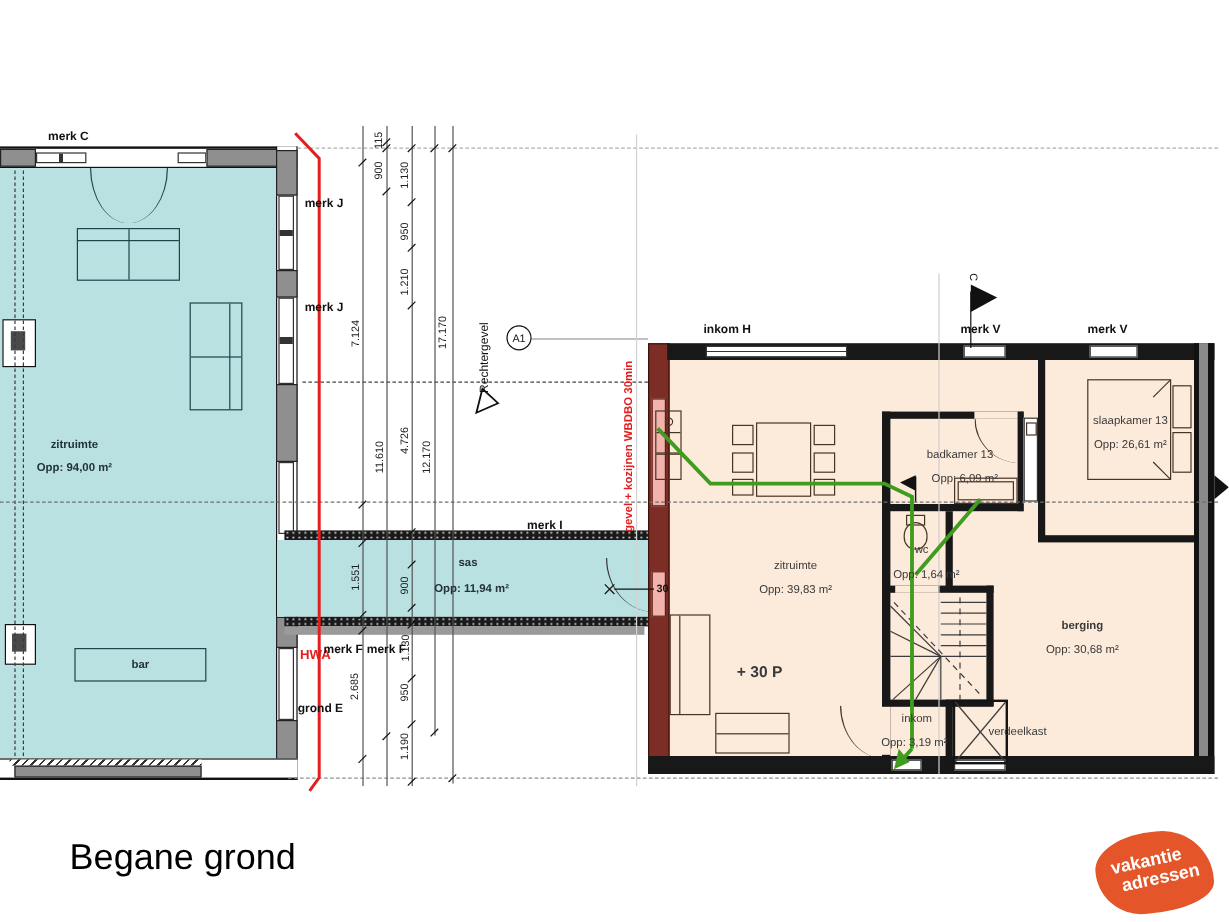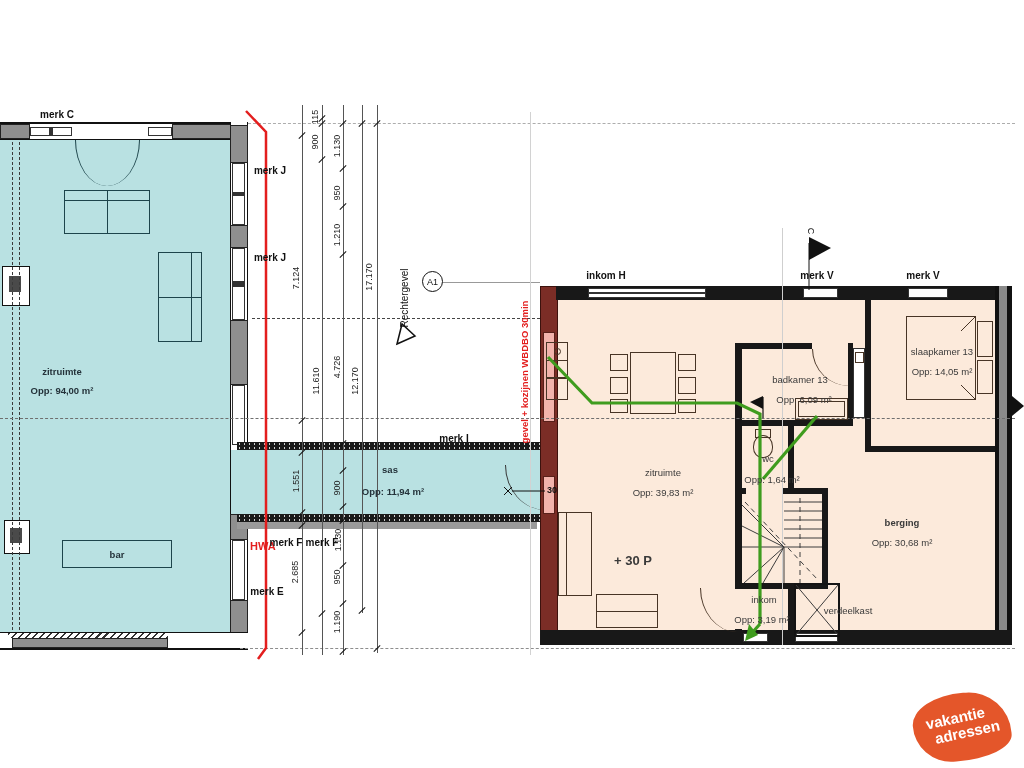--- a/index.html
+++ b/index.html
@@ -254,21 +254,21 @@
   <div class="lbl" style="left:390px;top:469px;">sas</div>
   <div class="lbl" style="left:393px;top:491px;">Opp: 11,94 m²</div>
   <div class="lblP" style="left:663px;top:472px;">zitruimte</div>
   <div class="lblP" style="left:663px;top:492px;">Opp: 39,83 m²</div>
   <div class="lblP" style="left:633px;top:560px;font-weight:bold;font-size:13px;">+ 30 P</div>
   <div class="lblP" style="left:800px;top:379px;">badkamer 13</div>
   <div class="lblP" style="left:804px;top:399px;">Opp: 6,09 m²</div>
   <div class="lblP" style="left:768px;top:458px;">wc</div>
   <div class="lblP" style="left:772px;top:479px;">Opp: 1,64 m²</div>
   <div class="lblP" style="left:942px;top:351px;">slaapkamer 13</div>
-  <div class="lblP" style="left:942px;top:371px;">Opp: 14,05 m²</div>
+  <div class="lblP" style="left:942px;top:371px;">Opp: 26,61 m²</div>
   <div class="lblP" style="left:902px;top:522px;font-weight:bold;">berging</div>
   <div class="lblP" style="left:902px;top:542px;">Opp: 30,68 m²</div>
   <div class="lblP" style="left:764px;top:599px;">inkom</div>
   <div class="lblP" style="left:762px;top:619px;">Opp: 3,19 m²</div>
   <div class="lblP" style="left:848px;top:610px;">verdeelkast</div>
 
   <div class="abs" style="left:404px;top:298px;transform:translate(-50%,-50%) rotate(-90deg);font-size:10px;color:#111;white-space:nowrap;">Rechtergevel</div>
   <div class="abs" style="left:422px;top:271px;width:21px;height:21px;border:1.5px solid #111;border-radius:50%;box-sizing:border-box;display:flex;align-items:center;justify-content:center;">
     <span style="font-size:9px;color:#111;">A1</span>
   </div>
@@ -277,21 +277,21 @@
   <div class="abs" style="left:547px;top:485px;font-size:9px;font-weight:bold;color:#111;white-space:nowrap;">30</div>
   <div class="abs" style="left:808px;top:226px;font-size:9px;color:#111;transform:rotate(90deg);">C</div>
 
   <div id="merk-layer" class="abs" style="left:0;top:0;">
       <span class="merk" style="left: 57px; top: 114px;">merk C</span>
       <span class="merk" style="left: 270px; top: 170px;">merk J</span>
       <span class="merk" style="left: 270px; top: 257px;">merk J</span>
       <span class="merk" style="left: 454px; top: 438px;">merk I</span>
       <span class="merk" style="left: 286px; top: 542px;">merk F</span>
       <span class="merk" style="left: 322px; top: 542px;">merk F</span>
-      <span class="merk" style="left: 267px; top: 591px;">merk E</span>
+      <span class="merk" style="left: 267px; top: 591px;">grond E</span>
       <span class="merk" style="left: 606px; top: 275px;">inkom H</span>
       <span class="merk" style="left: 817px; top: 275px;">merk V</span>
       <span class="merk" style="left: 923px; top: 275px;">merk V</span>
     </div>
   <div id="dim-layer" class="abs" style="left:0;top:0;">
       <span class="dim" style="left: 296px; top: 278px;">7.124</span>
       <span class="dim" style="left: 296px; top: 481px;">1.551</span>
       <span class="dim" style="left: 295px; top: 572px;">2.685</span>
       <span class="dim" style="left: 315px; top: 117px;">115</span>
       <span class="dim" style="left: 315px; top: 142px;">900</span>
@@ -301,19 +301,20 @@
       <span class="dim" style="left: 337px; top: 235px;">1.210</span>
       <span class="dim" style="left: 337px; top: 367px;">4.726</span>
       <span class="dim" style="left: 337px; top: 488px;">900</span>
       <span class="dim" style="left: 338px; top: 540px;">1.130</span>
       <span class="dim" style="left: 337px; top: 577px;">950</span>
       <span class="dim" style="left: 337px; top: 622px;">1.190</span>
       <span class="dim" style="left: 355px; top: 381px;">12.170</span>
       <span class="dim" style="left: 369px; top: 277px;">17.170</span>
     </div>
 
+  <div class="title">Begane grond</div>
   <div class="logo">
     <div class="logotext">
       <div>vakantie</div>
       <div style="margin-left:6px;">adressen</div>
     </div>
   </div>
 </div>
 
 </body></html>

